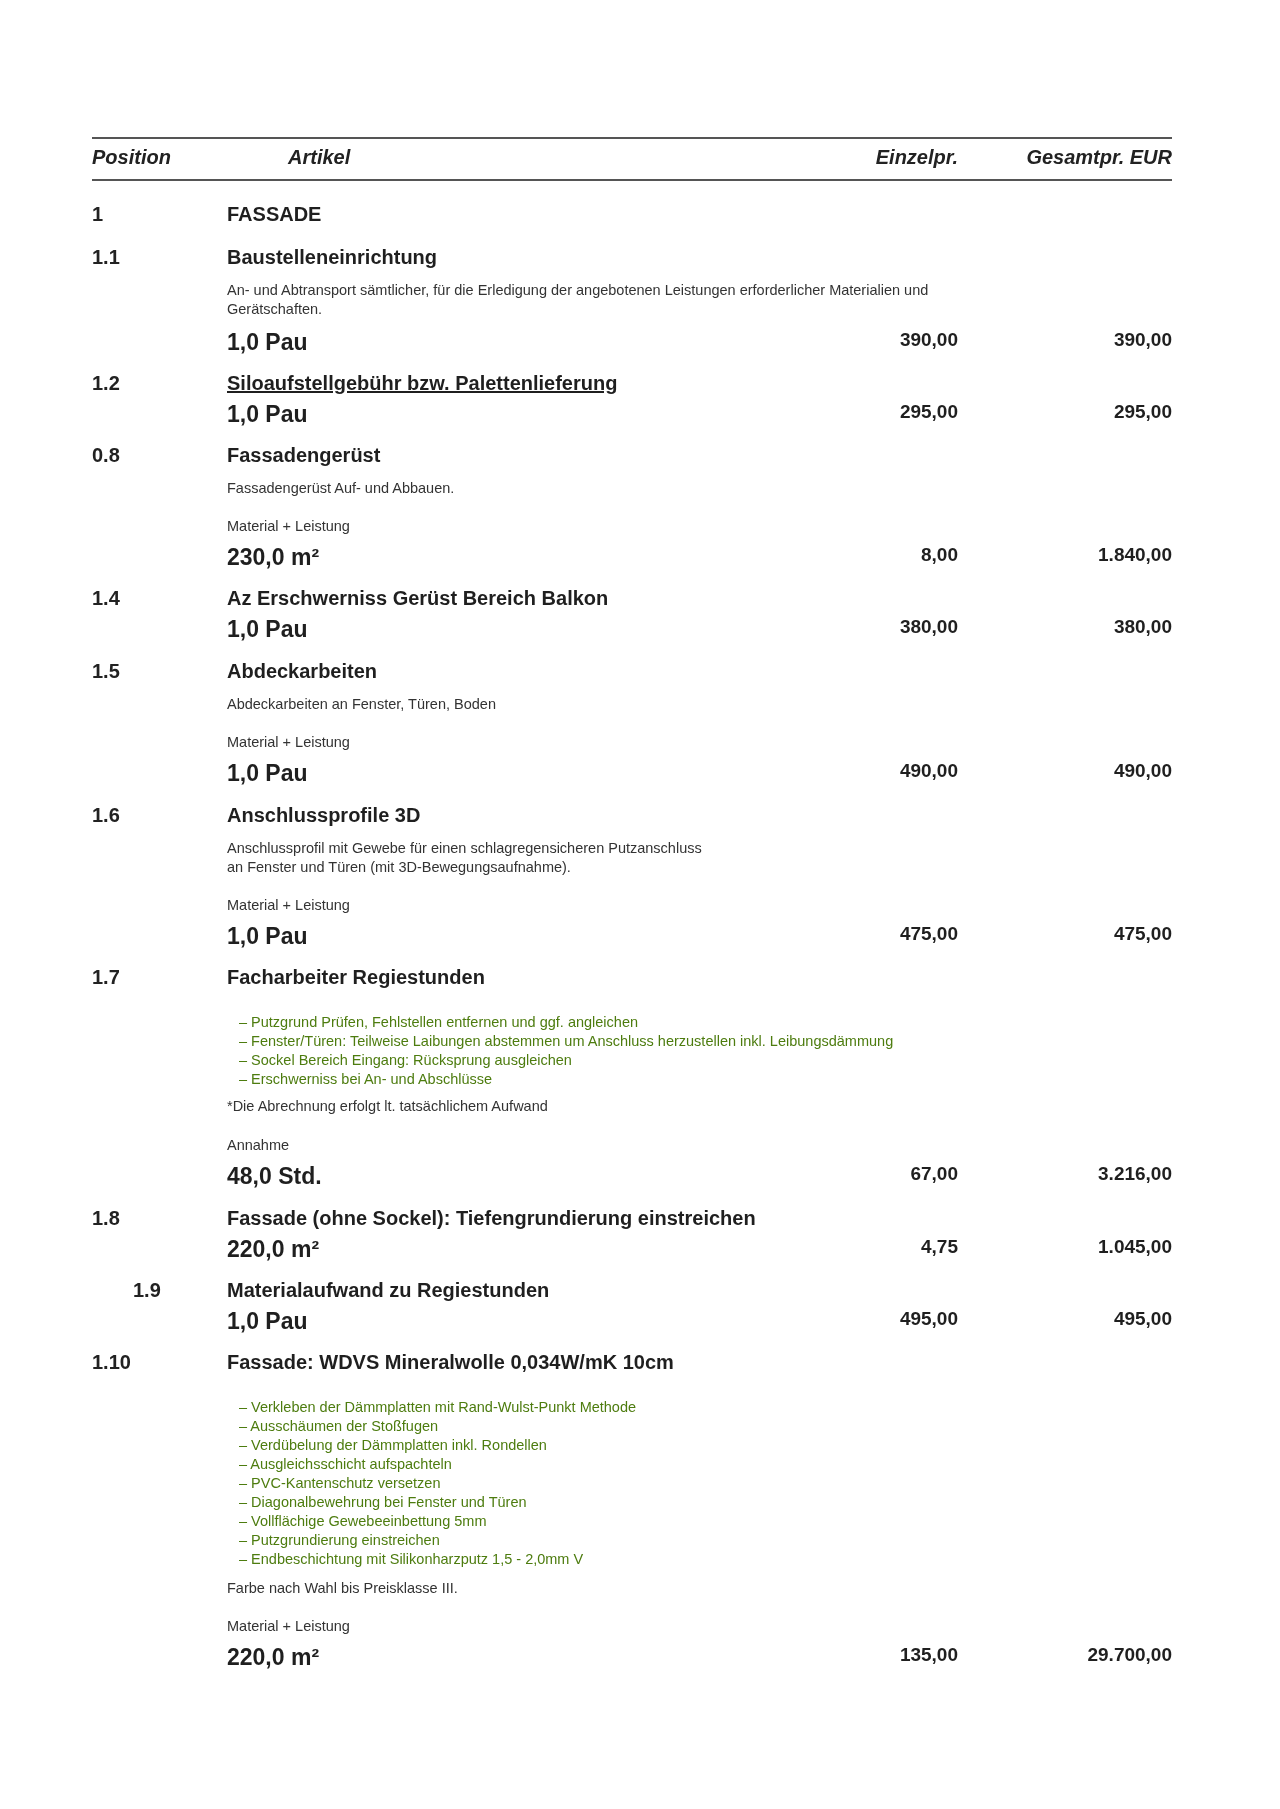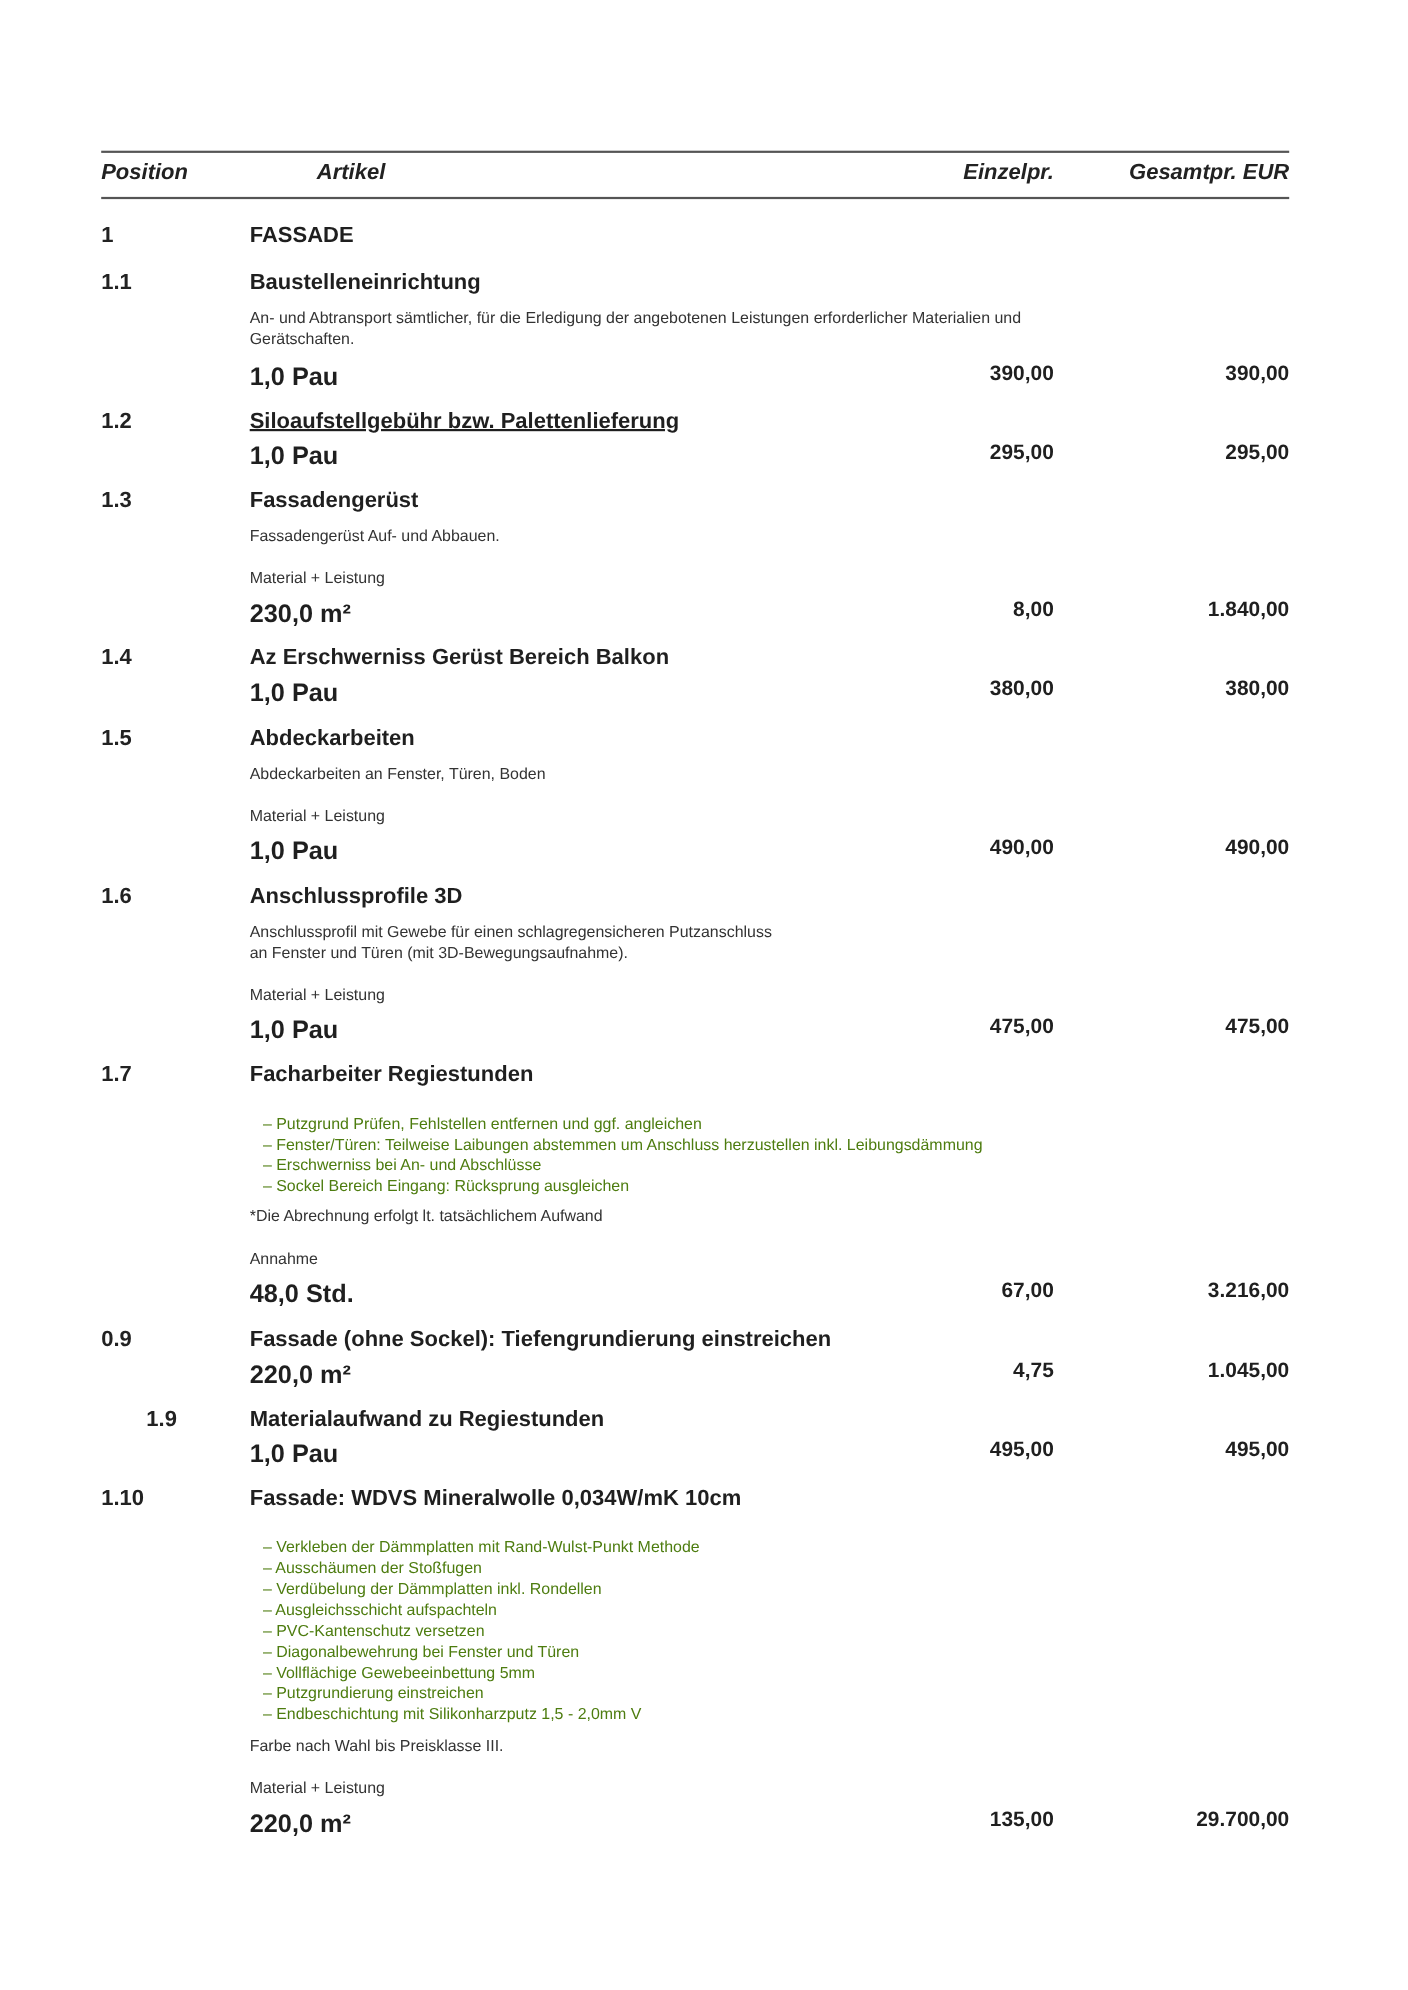--- a/index.html
+++ b/index.html
@@ -46,21 +46,21 @@
 
   <div>
     <div class="abs pos" style="top:372px;">1.2</div>
     <div class="abs title" style="top:372px;text-decoration:underline;">Siloaufstellgebühr bzw. Palettenlieferung</div>
     <div class="abs qty" style="top:401px;">1,0 Pau</div>
     <div class="abs ep" style="top:401px;">295,00</div>
     <div class="abs gp" style="top:401px;">295,00</div>
   </div>
 
   <div>
-    <div class="abs pos" style="top:444px;">1.3</div>
+    <div class="abs pos" style="top:444px;">0.8</div>
     <div class="abs title" style="top:444px;">Fassadengerüst</div>
     <div class="abs desc" style="top:479px;">Fassadengerüst Auf- und Abbauen.</div>
     <div class="abs desc" style="top:517px;">Material + Leistung</div>
     <div class="abs qty" style="top:544px;">230,0 m²</div>
     <div class="abs ep" style="top:544px;">8,00</div>
     <div class="abs gp" style="top:544px;">1.840,00</div>
   </div>
 
   <div>
     <div class="abs pos" style="top:587px;">1.4</div>
@@ -90,32 +90,32 @@
     <div class="abs ep" style="top:923px;">475,00</div>
     <div class="abs gp" style="top:923px;">475,00</div>
   </div>
 
   <div>
     <div class="abs pos" style="top:966px;">1.7</div>
     <div class="abs title" style="top:966px;">Facharbeiter Regiestunden</div>
     <ul class="abs bullets" style="top:1001px;">
       <li>– Putzgrund Prüfen, Fehlstellen entfernen und ggf. angleichen</li>
       <li>– Fenster/Türen: Teilweise Laibungen abstemmen um Anschluss herzustellen inkl. Leibungsdämmung</li>
+      <li>– Sockel Bereich Eingang: Rücksprung ausgleichen</li>
       <li>– Erschwerniss bei An- und Abschlüsse</li>
-      <li>– Sockel Bereich Eingang: Rücksprung ausgleichen</li>
     </ul>
     <div class="abs desc" style="top:1097px;">*Die Abrechnung erfolgt lt. tatsächlichem Aufwand</div>
     <div class="abs desc" style="top:1136px;">Annahme</div>
     <div class="abs qty" style="top:1163px;">48,0 Std.</div>
     <div class="abs ep" style="top:1163px;">67,00</div>
     <div class="abs gp" style="top:1163px;">3.216,00</div>
   </div>
 
   <div>
-    <div class="abs pos" style="top:1207px;">0.9</div>
+    <div class="abs pos" style="top:1207px;">1.8</div>
     <div class="abs title" style="top:1207px;">Fassade (ohne Sockel): Tiefengrundierung einstreichen</div>
     <div class="abs qty" style="top:1236px;">220,0 m²</div>
     <div class="abs ep" style="top:1236px;">4,75</div>
     <div class="abs gp" style="top:1236px;">1.045,00</div>
   </div>
 
   <div>
     <div class="abs pos" style="top:1279px;margin-left:41px;">1.9</div>
     <div class="abs title" style="top:1279px;">Materialaufwand zu Regiestunden</div>
     <div class="abs qty" style="top:1308px;">1,0 Pau</div>

